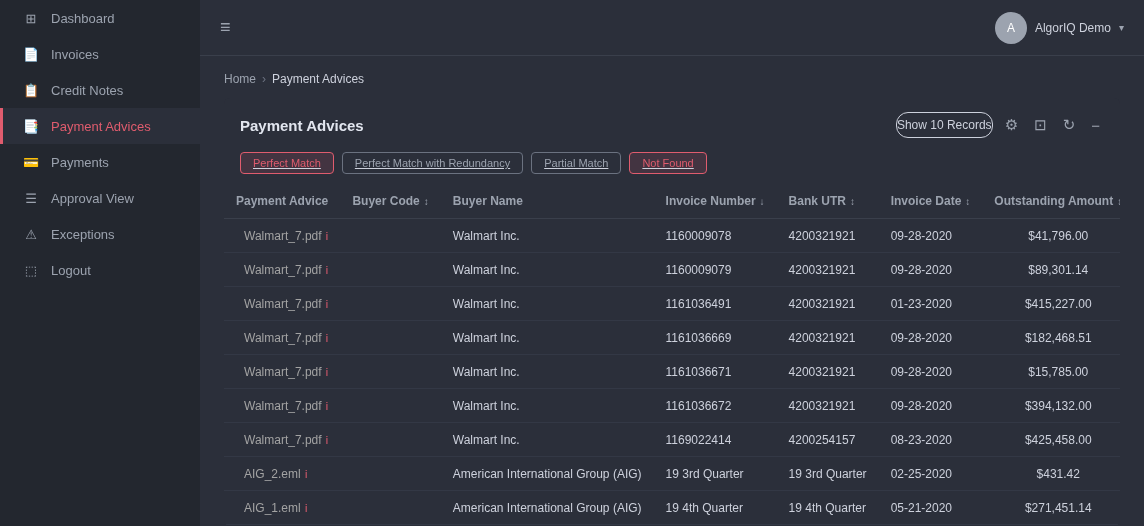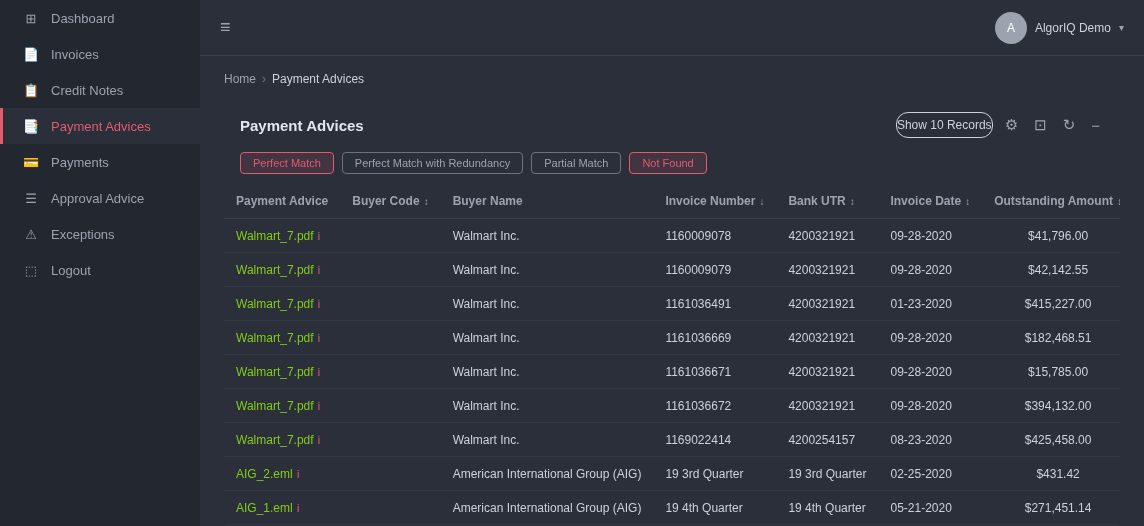--- a/index.html
+++ b/index.html
@@ -182,20 +182,21 @@
       color: #9ca3af;
       cursor: pointer;
       font-size: 15px;
       padding: 2px 4px;
     }
     .filter-tabs {
       display: flex;
       align-items: center;
       gap: 8px;
       padding: 0 16px 10px;
+      text-decoration: underline;
     }
     .filter-tab {
       padding: 4px 12px;
       border-radius: 4px;
       font-size: 11px;
       cursor: pointer;
       border: 1px solid transparent;
     }
     .filter-tab.active-red {
       background: #e05c6e22;
@@ -235,23 +236,24 @@
     tbody tr {
       border-bottom: 1px solid #333845;
     }
     tbody td {
       padding: 9px 12px;
       color: #cdd1dc;
       font-size: 12px;
       white-space: nowrap;
     }
     .file-link {
-      color: #84cc16;
+      color: #a3a3a3;
       cursor: pointer;
       text-decoration: none;
+      margin-left: 8px;
     }
     .info-icon {
       color: #e05c6e;
       margin-left: 4px;
       font-size: 11px;
       cursor: pointer;
     }
     td.amount { text-align: center; }
     .data-table::-webkit-scrollbar { width: 4px; }
     .data-table::-webkit-scrollbar-track { background: #2b2f3a; }
@@ -277,21 +279,21 @@
       <div class="sidebar-item active">
         <span class="icon">📑</span>
     <span>Payment Advices</span>
       </div>
       <div class="sidebar-item">
         <span class="icon">💳</span>
     <span>Payments</span>
       </div>
       <div class="sidebar-item">
         <span class="icon">☰</span>
-    <span>Approval Advice</span>
+    <span>Approval View</span>
       </div>
       <div class="sidebar-item">
         <span class="icon">⚠</span>
     <span>Exceptions</span>
       </div>
       <div class="sidebar-item">
         <span class="icon">⬚</span>
     <span>Logout</span>
       </div>
     </div>
@@ -361,21 +363,21 @@
                 <td><span>09-28-2020</span></td>
                 <td class="amount"><span>$41,796.00</span></td>
               </tr>
               <tr>
                 <td><a class="file-link">Walmart_7.pdf</a><span class="info-icon">ℹ</span></td>
                 <td><span></span></td>
                 <td><span>Walmart Inc.</span></td>
                 <td><span>1160009079</span></td>
                 <td><span>4200321921</span></td>
                 <td><span>09-28-2020</span></td>
-                <td class="amount"><span>$42,142.55</span></td>
+                <td class="amount"><span>$89,301.14</span></td>
               </tr>
               <tr>
                 <td><a class="file-link">Walmart_7.pdf</a><span class="info-icon">ℹ</span></td>
                 <td><span></span></td>
                 <td><span>Walmart Inc.</span></td>
                 <td><span>1161036491</span></td>
                 <td><span>4200321921</span></td>
                 <td><span>01-23-2020</span></td>
                 <td class="amount"><span>$415,227.00</span></td>
               </tr>

